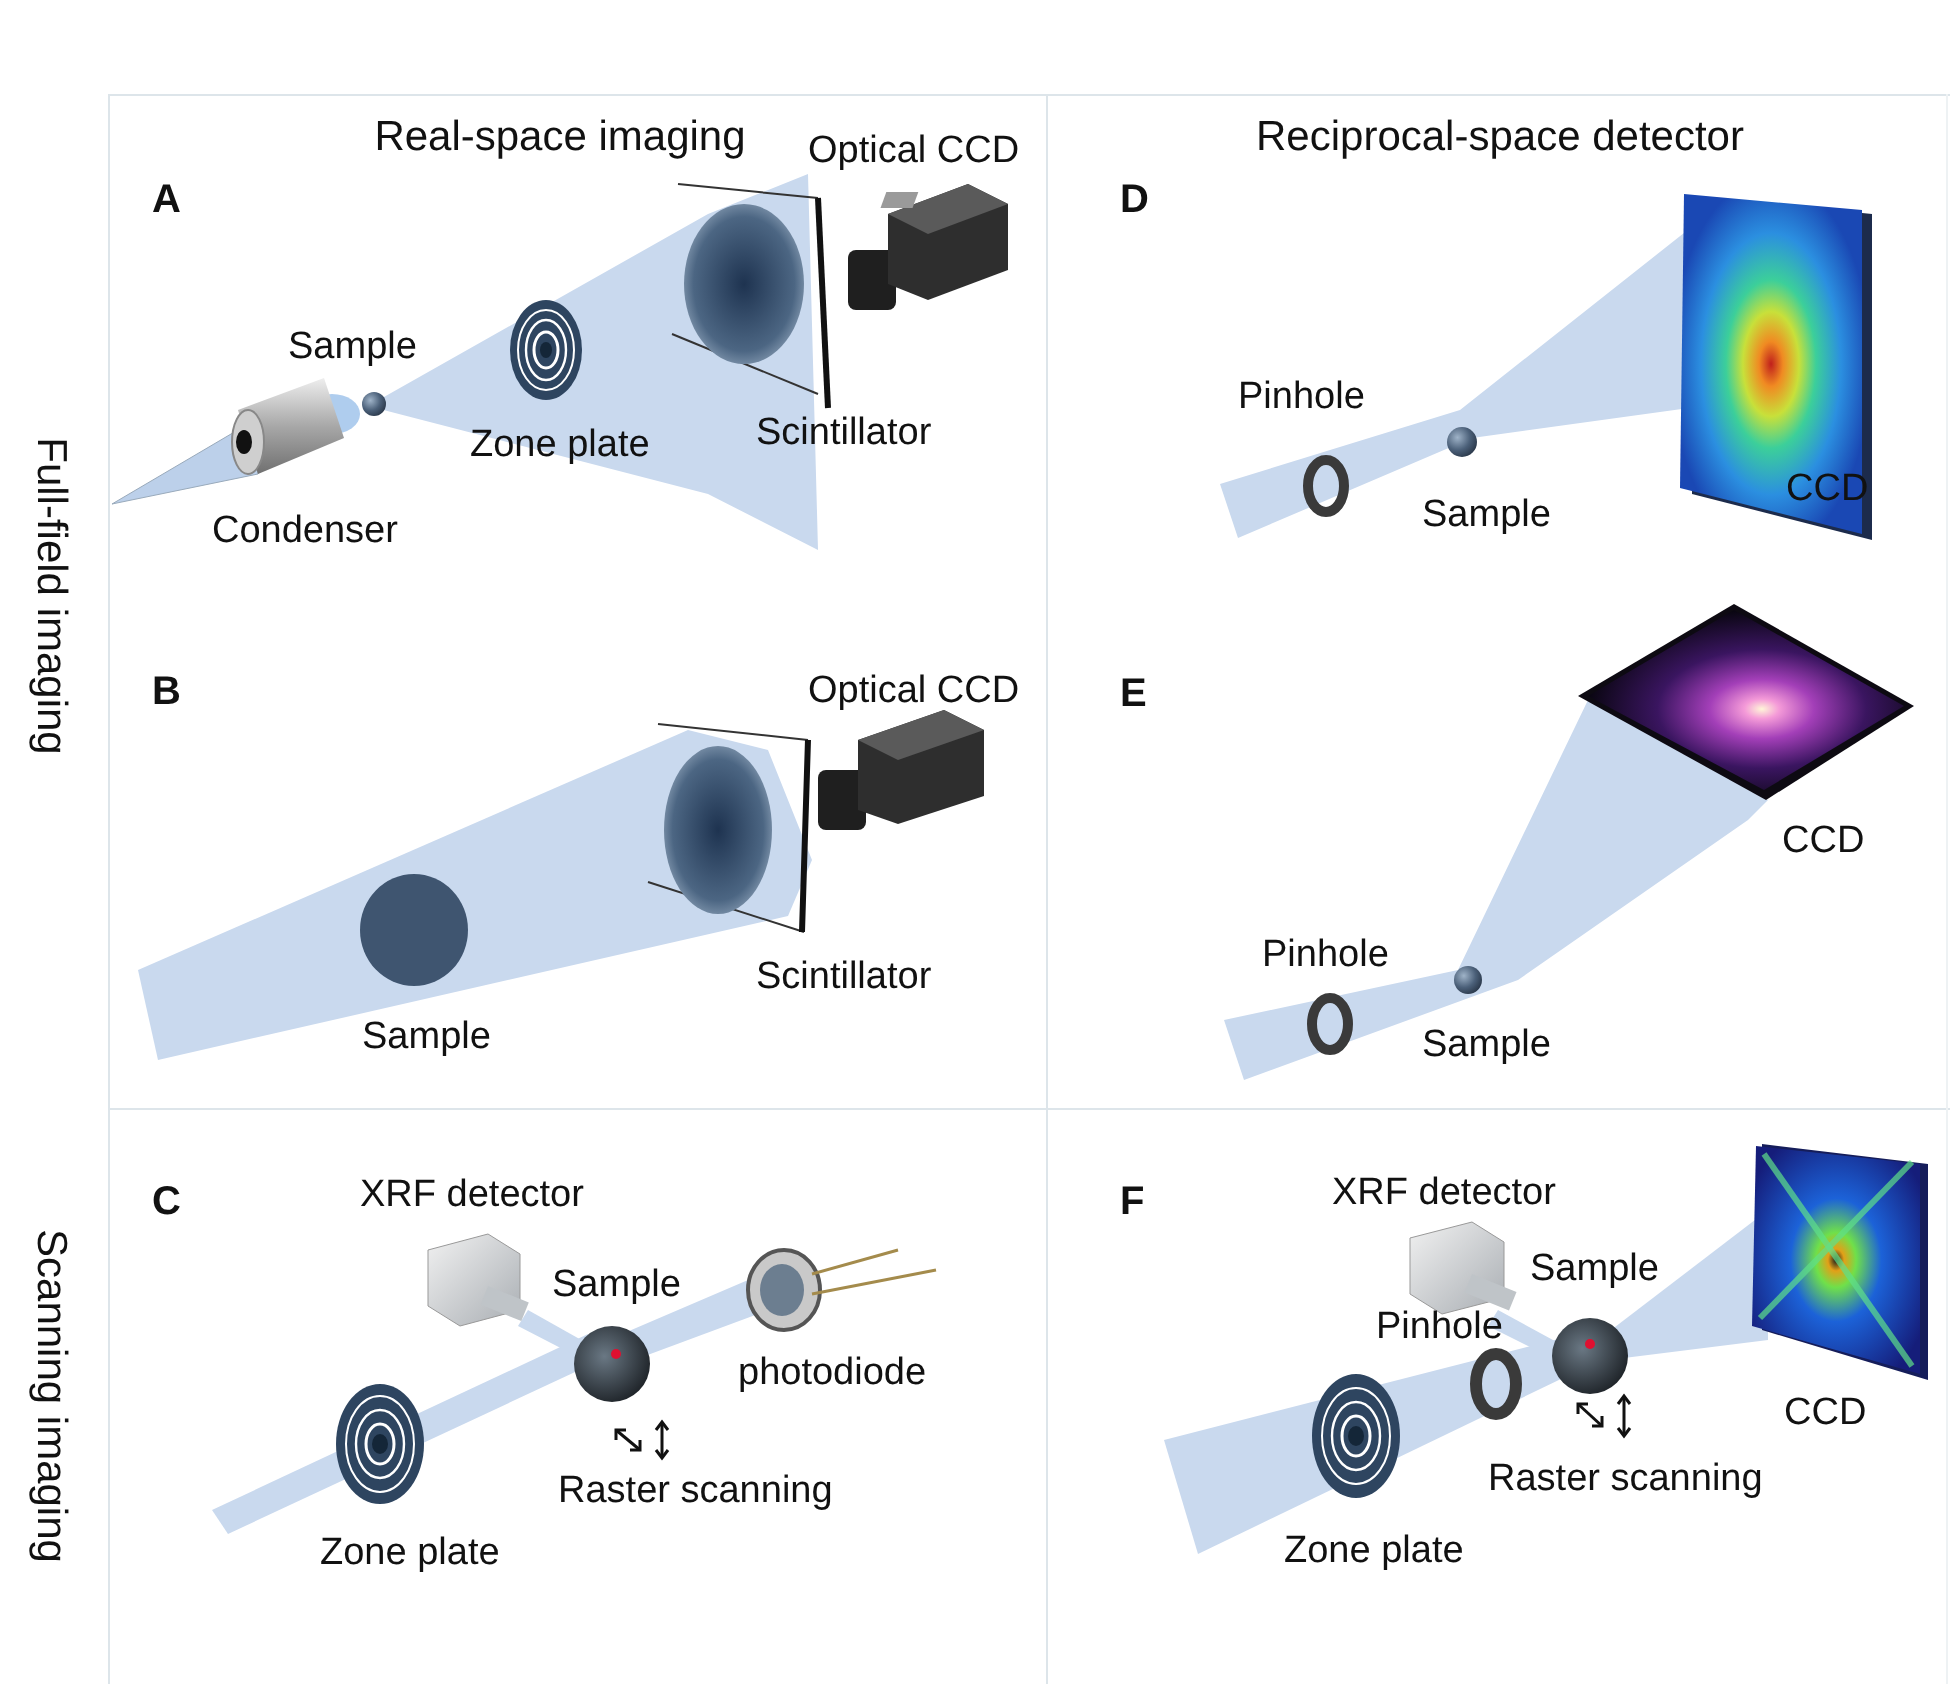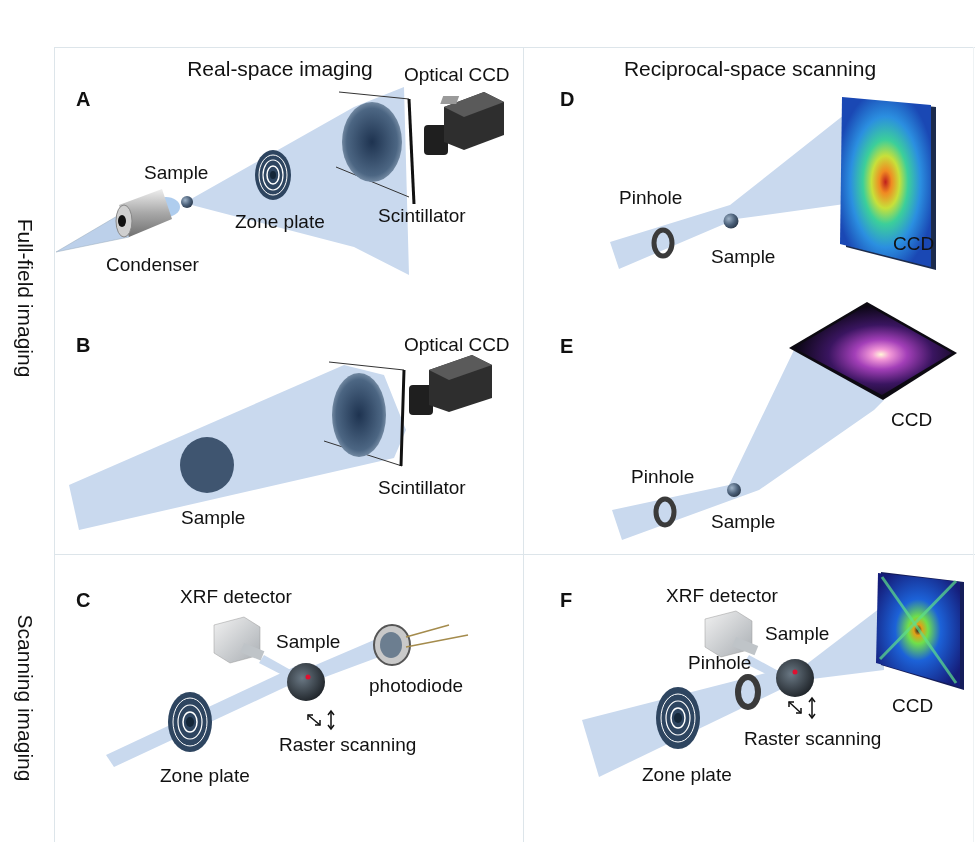--- a/index.html
+++ b/index.html
@@ -14,21 +14,21 @@
   .hline { position:absolute; left:54px; top:554px; width:921px; height:1px; background:#dde5ea; }
   .rline { position:absolute; left:973px; top:47px; width:1px; height:795px; background:#eef2f4; }
   svg.panel { position:absolute; overflow:visible; }
   .lbl { font-family:"Liberation Sans", sans-serif; font-size:19px; fill:#111; }
   .plbl { font-family:"Liberation Sans", sans-serif; font-size:20px; font-weight:bold; fill:#111; }
 </style>
 </head>
 <body>
 
 <div class="col-head" style="left:130px;width:300px;">Real-space imaging</div>
-<div class="col-head" style="left:600px;width:300px;">Reciprocal-space scanning</div>
+<div class="col-head" style="left:600px;width:300px;">Reciprocal-space detector</div>
 <div class="row-head" style="left:-65px;top:286px;width:180px;text-align:center;">Full-field imaging</div>
 <div class="row-head" style="left:-65px;top:686px;width:180px;text-align:center;">Scanning imaging</div>
 
 <div class="grid"></div>
 <div class="vline"></div>
 <div class="hline"></div>
 <div class="rline"></div>
 
 <svg width="0" height="0" style="position:absolute">
   <defs>

